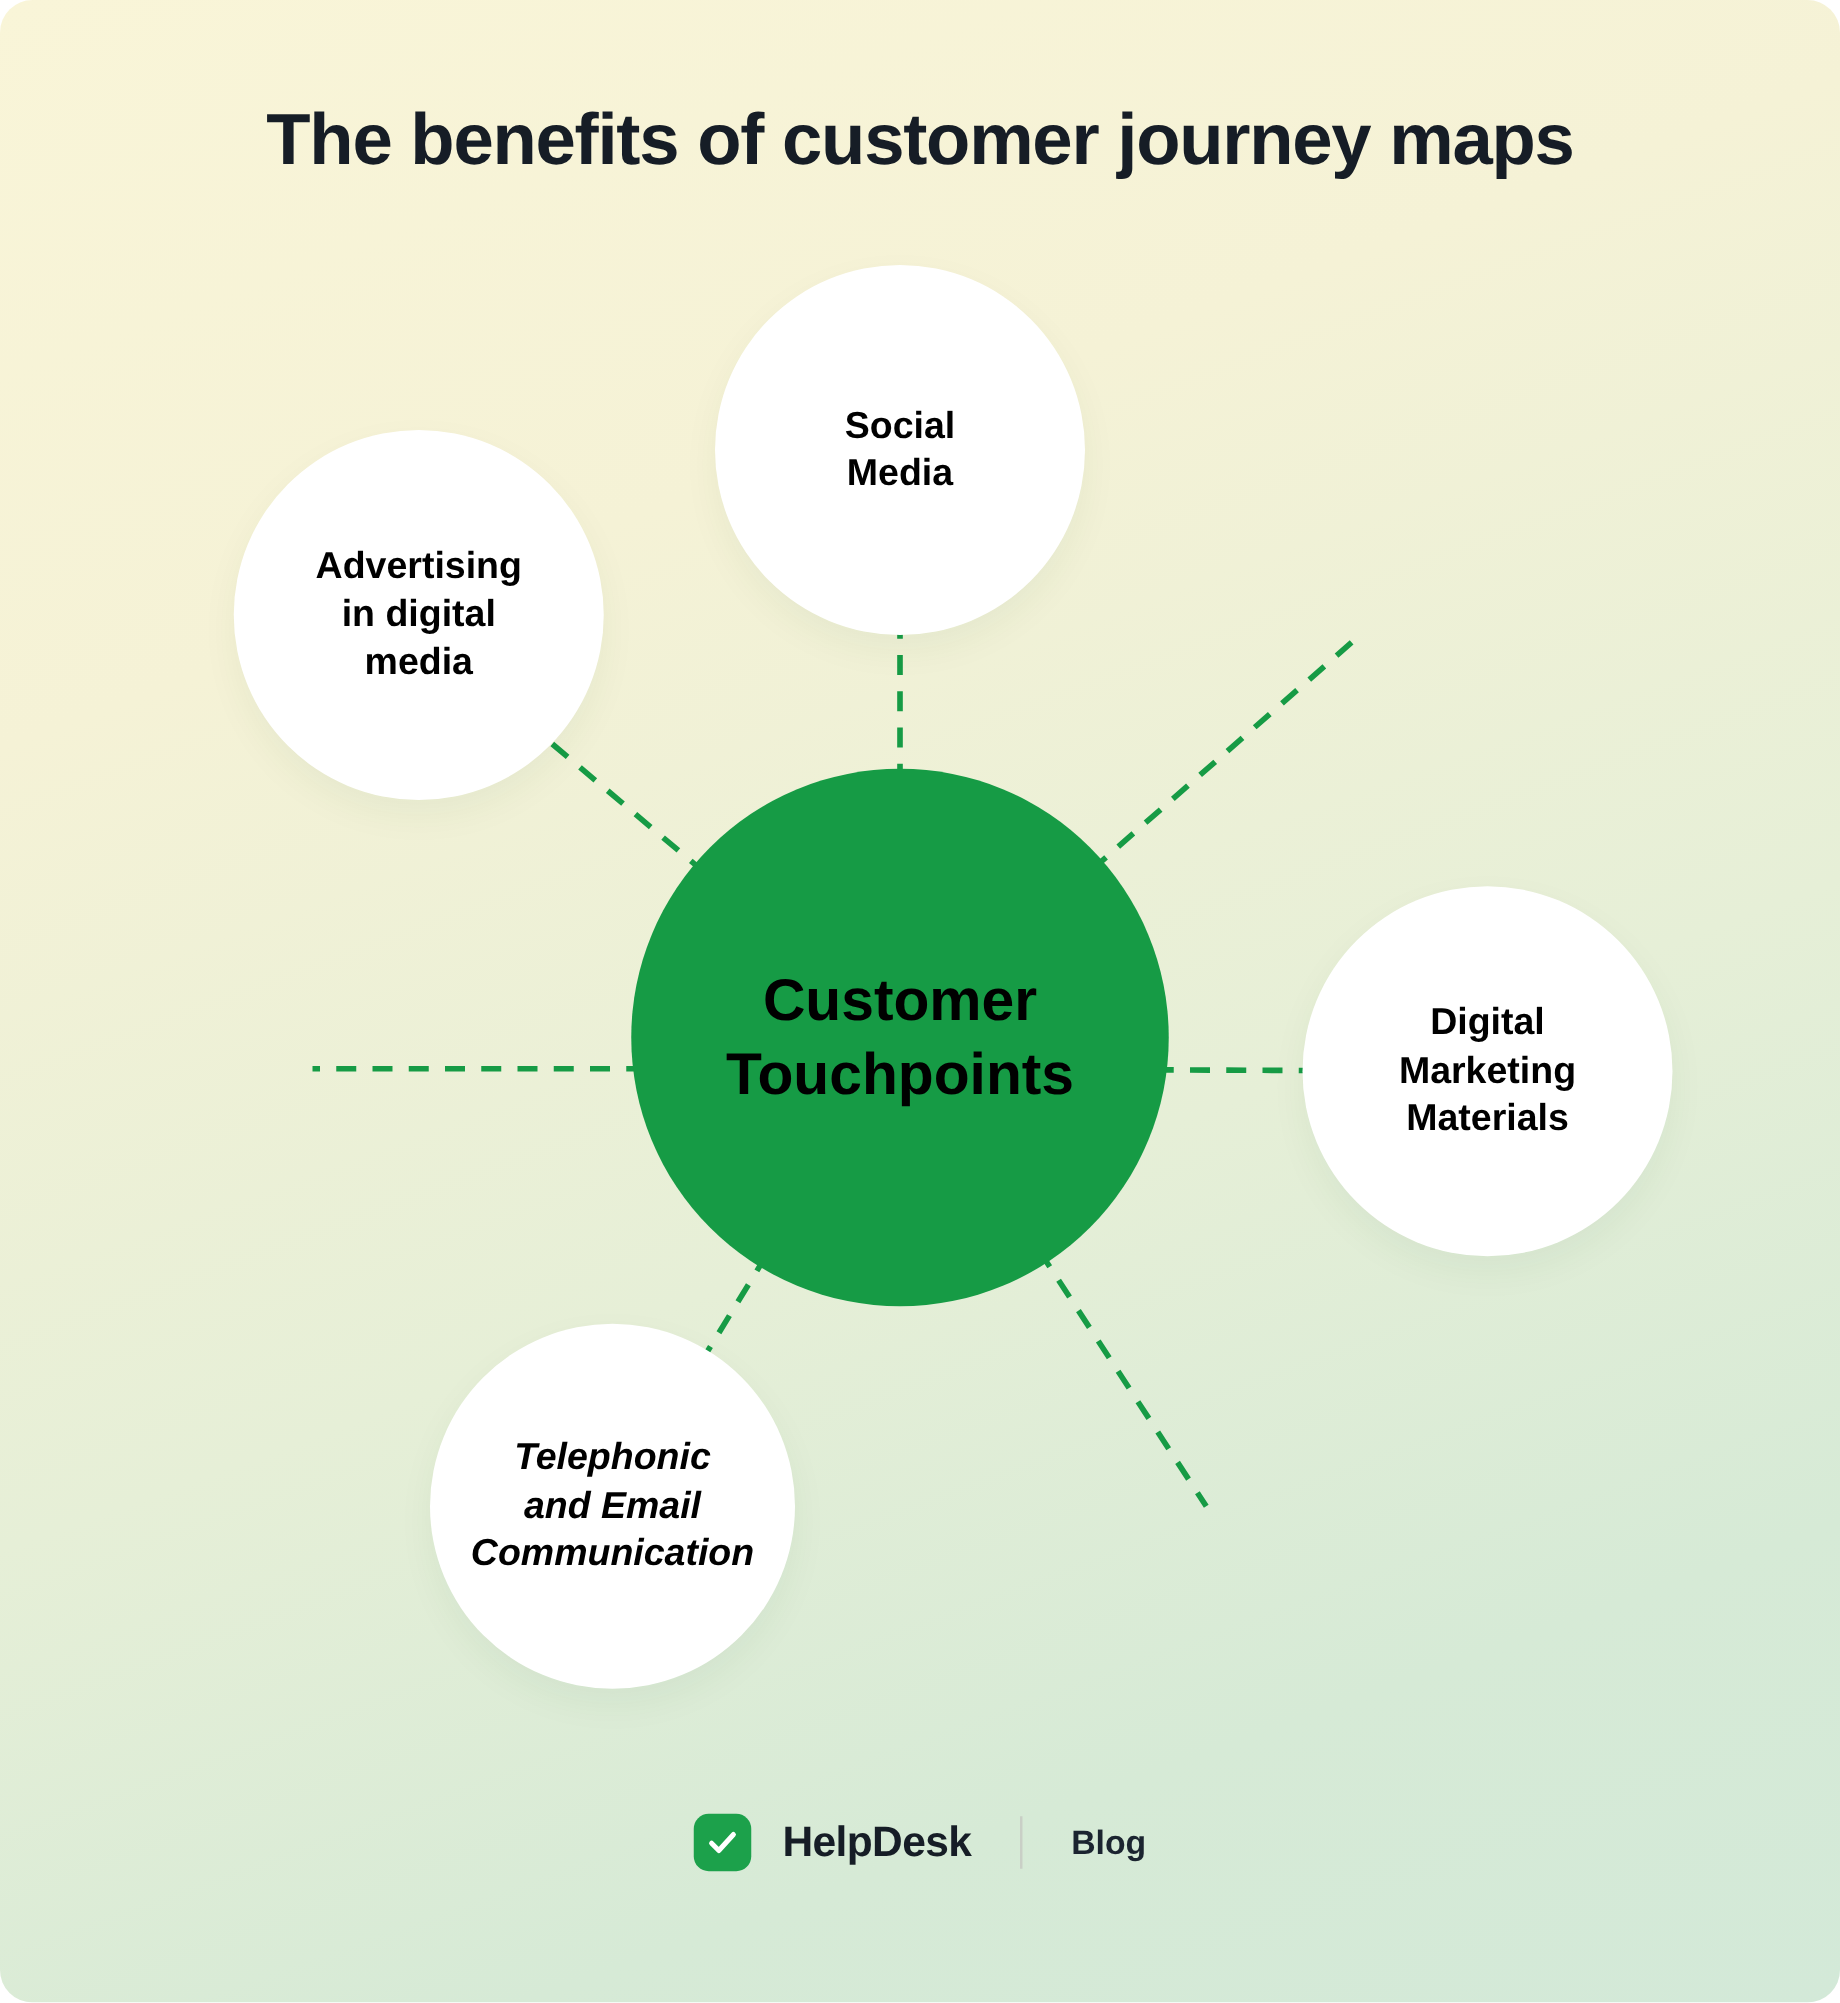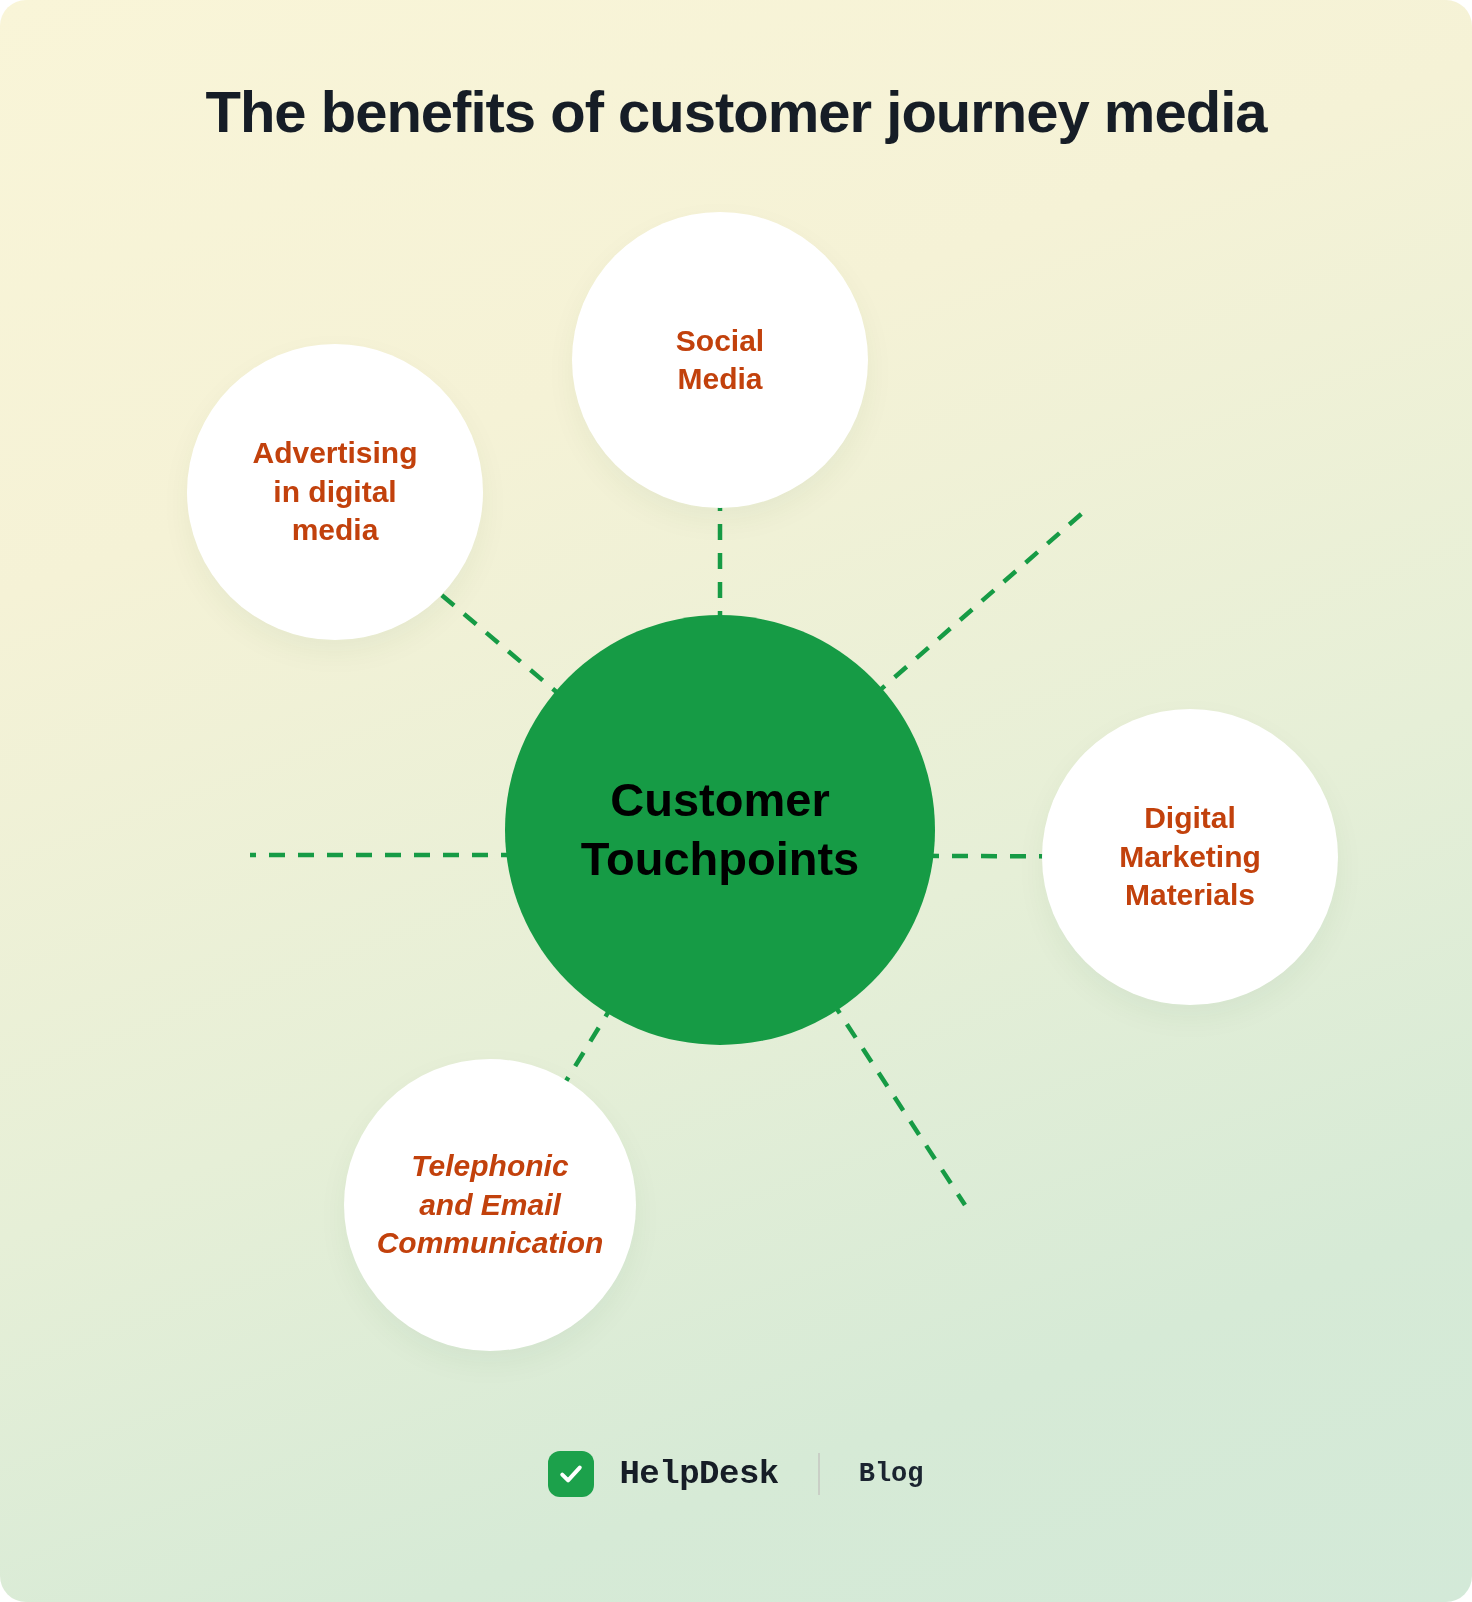--- a/index.html
+++ b/index.html
@@ -49,21 +49,21 @@
     text-align: center;
   }
   .satellite {
     background: #ffffff;
     box-shadow: 0 12px 30px rgba(20, 80, 45, 0.05);
   }
   .satellite .node-label {
     font-size: 30px;
     font-weight: 700;
     line-height: 1.28;
-    color: #c2410c;
+    color: #000000;
     white-space: pre-line;
   }
   .center-node {
     background: #169b45;
   }
   .center-node .node-label {
     font-size: 47px;
     font-weight: 800;
     line-height: 1.25;
     color: #000000;
@@ -82,21 +82,20 @@
   .footer {
     position: absolute;
     left: 0;
     bottom: 105px;
     width: 100%;
     display: flex;
     align-items: center;
     justify-content: center;
     gap: 25px;
     z-index: 2;
-    font-family: Liberation Mono, monospace;
   }
   .logo-badge {
     width: 46px;
     height: 46px;
     border-radius: 12px;
     background: #1ca14b;
     display: flex;
     align-items: center;
     justify-content: center;
   }
@@ -116,21 +115,21 @@
     font-size: 27px;
     font-weight: 600;
     color: #1b2430;
   }
 </style>
 </head>
 <body>
 
 <div class="canvas">
 
-  <h1 class="title">The benefits of customer journey media</h1>
+  <h1 class="title">The benefits of customer journey maps</h1>
 
   <svg class="connectors" width="1472" height="1602" viewBox="0 0 1472 1602" aria-hidden="true">
     <line x1="720" y1="830" x2="720" y2="360"></line>
     <line x1="720" y1="830" x2="335" y2="505"></line>
     <line x1="720" y1="830" x2="1087" y2="509"></line>
     <line x1="720" y1="855" x2="250" y2="855"></line>
     <line x1="720" y1="855" x2="1190" y2="857"></line>
     <line x1="720" y1="830" x2="490" y2="1205"></line>
     <line x1="720" y1="830" x2="965" y2="1205"></line>
   </svg>

